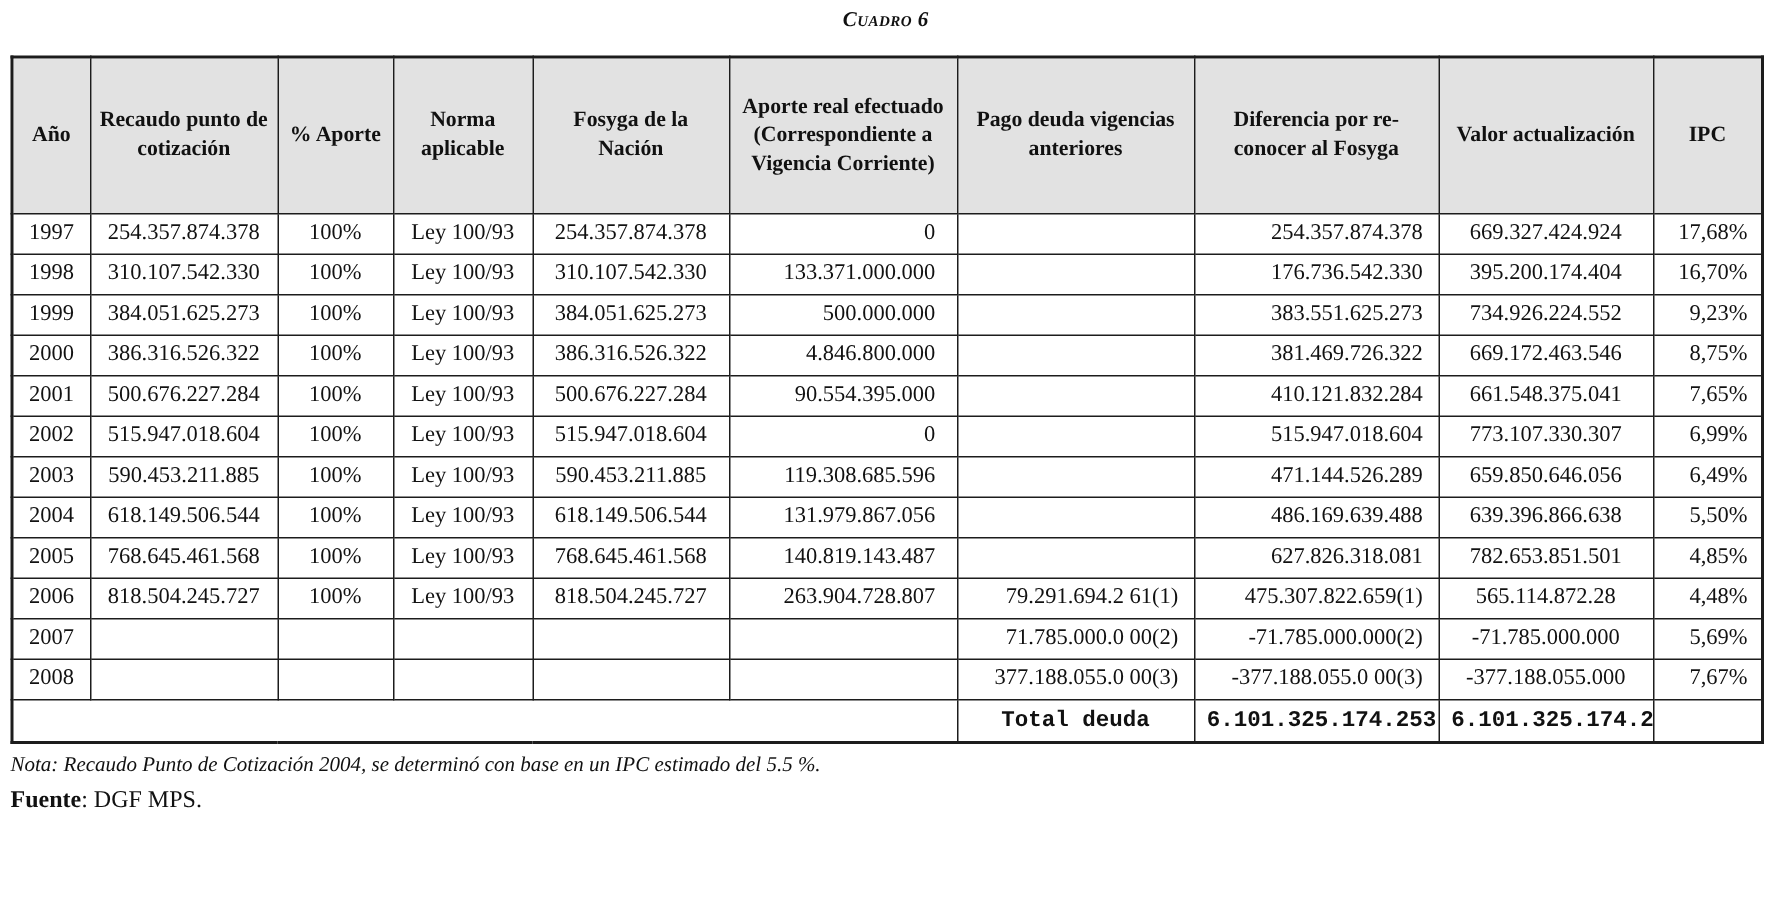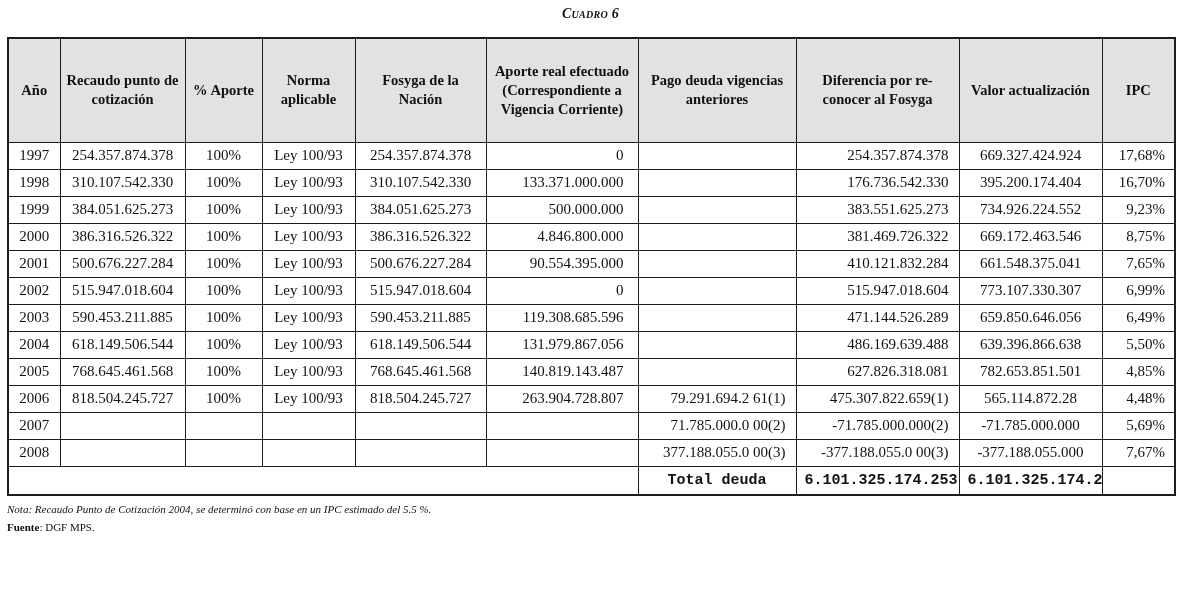--- a/index.html
+++ b/index.html
@@ -80,25 +80,25 @@
   tbody td.col-7 { text-align: right; padding-right: 10px; }
   tbody td.col-9 { text-align: right; padding-right: 9px; }
 
   tr.total-row td { font-weight: 700; height: 29px; font-family: Liberation Mono, monospace; }
   tr.total-row td.total-label { text-align: center; padding-right: 8px; }
   tr.total-row td.total-value { text-align: left; padding-right: 8px; }
 
   .note {
     margin-top: 7px;
     font-style: italic;
-    font-size: 11px;
+    font-size: 14px;
   }
   .source {
     margin-top: 6px;
-    font-size: 11px;
+    font-size: 16px;
   }
   .source .label { font-weight: 700; }
 </style>
 </head>
 <body>
 
 <div class="page">
   <div class="title">Cuadro 6</div>
 
   <table class="data">

